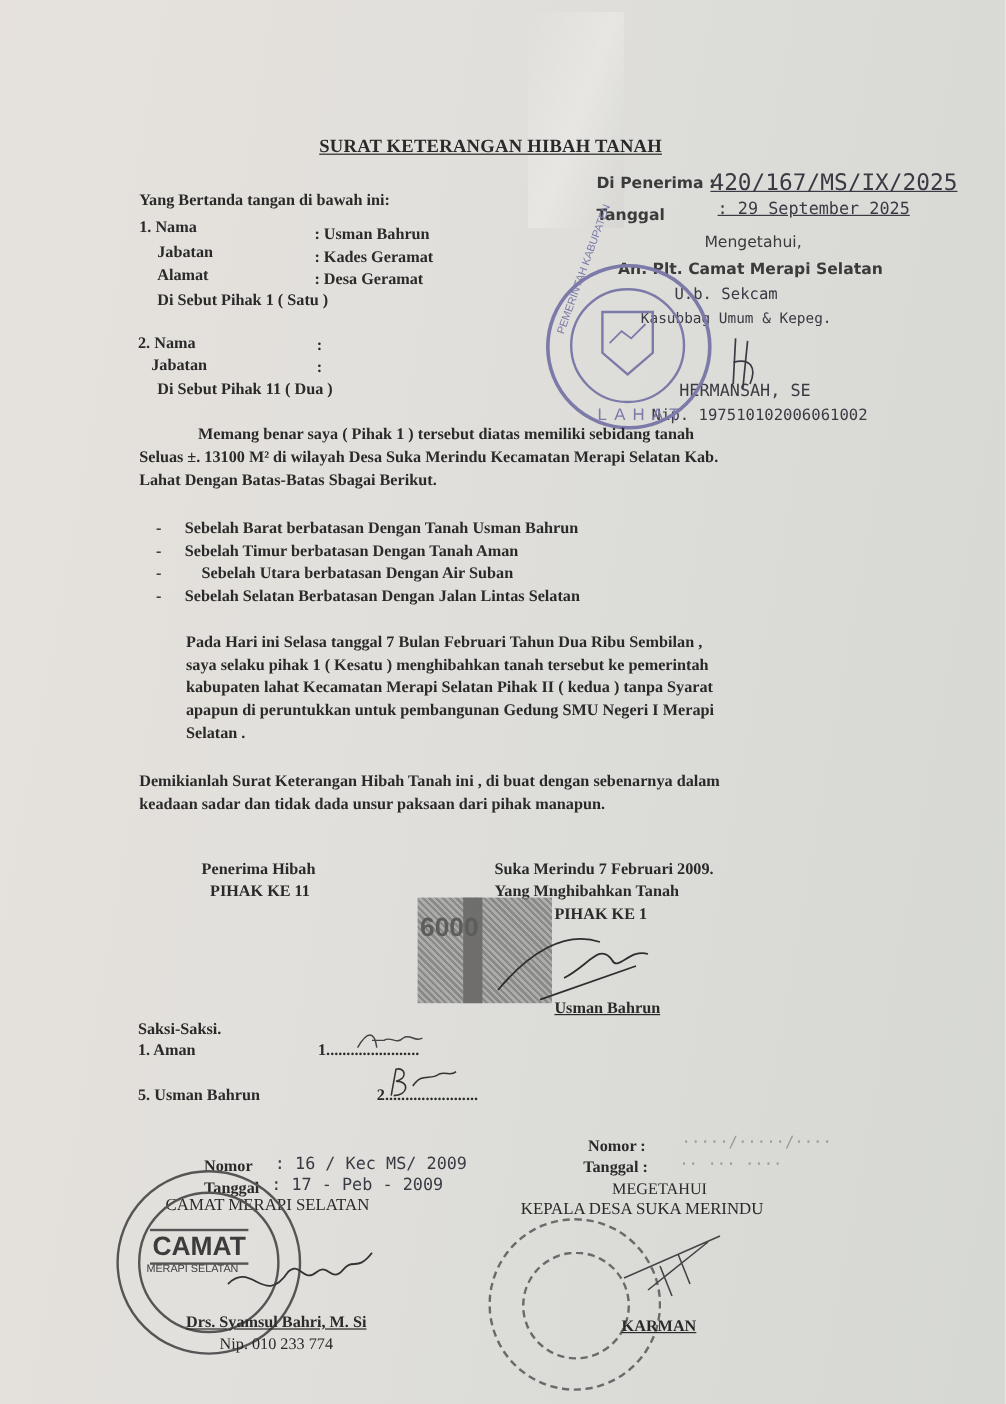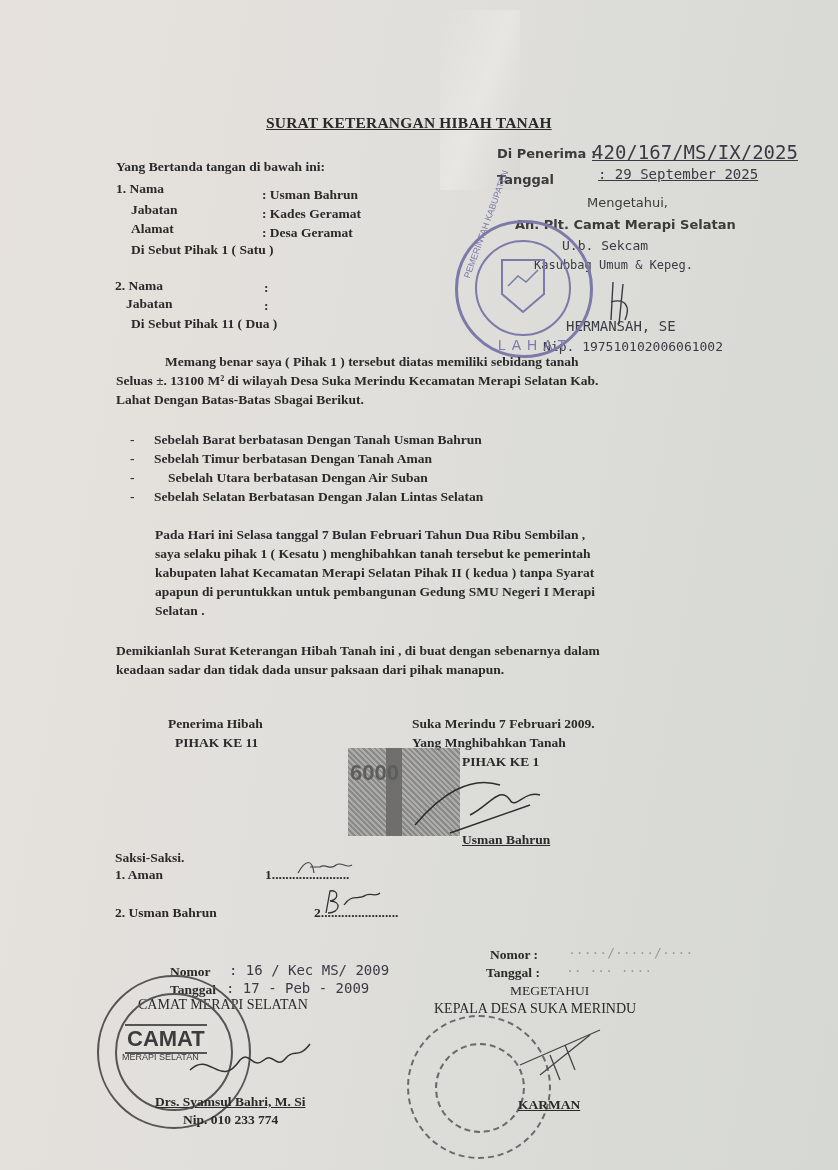--- a/index.html
+++ b/index.html
@@ -125,42 +125,42 @@
   <div class="abs para uline" style="left:462px;top:830px;">Usman Bahrun</div>
 </div>
 
 <div>
   <div class="abs para" style="left:115px;top:848px;">Saksi-Saksi.</div>
   <div class="abs para" style="left:115px;top:865px;">1. Aman</div>
   <div class="abs para" style="left:265px;top:865px;">1.......................</div>
   <svg style="left:296px;top:855px;" width="60" height="22">
     <path d="M2 18 C10 4 16 4 18 18 M14 12 L24 12 C30 8 34 16 40 10 C46 6 50 14 56 10" stroke="#444" stroke-width="1.2" fill="none"></path>
   </svg>
-  <div class="abs para" style="left:115px;top:903px;">2. Usman Bahrun</div>
+  <div class="abs para" style="left:115px;top:903px;">5. Usman Bahrun</div>
   <div class="abs para" style="left:314px;top:903px;">2.......................</div>
   <svg style="left:322px;top:887px;" width="60" height="30">
     <path d="M4 26 L8 4 C16 2 18 12 8 14 C20 14 18 26 6 26 M22 18 C30 6 36 14 44 8 C50 6 54 10 58 6" stroke="#333" stroke-width="1.3" fill="none"></path>
   </svg>
 </div>
 
 <div>
   <div class="abs para" style="left:170px;top:962px;">Nomor</div>
   <div class="abs hand" style="left:229px;top:962px;font-size:14px;">: 16 / Kec MS/ 2009</div>
   <div class="abs para" style="left:170px;top:980px;">Tanggal</div>
   <div class="abs hand" style="left:226px;top:980px;font-size:14px;">: 17 - Peb - 2009</div>
   <div class="abs para" style="left:138px;top:995px;font-weight:normal;font-size:14px;">CAMAT MERAPI SELATAN</div>
   <div class="stamp-grey" style="left:97px;top:975px;width:150px;height:150px;border-color:#555;border-style:solid;border-width:2px;"></div>
   <div class="stamp-grey" style="left:115px;top:993px;width:114px;height:114px;border-color:#555;border-style:solid;border-width:2px;"></div>
   <div class="abs" style="left:125px;top:1024px;font-family:'Liberation Sans',sans-serif;font-weight:bold;font-size:22px;color:#3c3c3c;border-top:2px solid #555;border-bottom:2px solid #555;padding:0 2px;">CAMAT</div>
   <div class="abs" style="left:122px;top:1052px;font-family:'Liberation Sans',sans-serif;font-size:9px;color:#3c3c3c;">MERAPI SELATAN</div>
   <svg style="left:190px;top:1030px;" width="130" height="60">
     <path d="M0 40 C20 20 30 60 50 30 C60 20 62 40 74 30 C84 22 86 40 96 28 C104 18 108 30 120 14" stroke="#333" stroke-width="1.5" fill="none"></path>
   </svg>
   <div class="abs para uline" style="left:155px;top:1092px;">Drs. Syamsul Bahri, M. Si</div>
-  <div class="abs para" style="left:183px;top:1110px;font-weight:bold;">Nip. 010 233 774</div>
+  <div class="abs para" style="left:183px;top:1110px;font-weight:normal;">Nip. 010 233 774</div>
 </div>
 
 <div>
   <div class="abs para" style="left:490px;top:945px;">Nomor :</div>
   <div class="abs hand" style="left:568px;top:945px;color:#9a9a9a;">·····/·····/····</div>
   <div class="abs para" style="left:486px;top:963px;">Tanggal :</div>
   <div class="abs hand" style="left:566px;top:963px;color:#9a9a9a;">·· ··· ····</div>
   <div class="abs para" style="left:510px;top:981px;font-weight:normal;">MEGETAHUI</div>
   <div class="abs para" style="left:434px;top:999px;font-weight:normal;font-size:14px;">KEPALA DESA SUKA MERINDU</div>
   <div class="stamp-grey" style="left:407px;top:1015px;width:140px;height:140px;border-width:2px;border-color:#6a6a6a;"></div>

